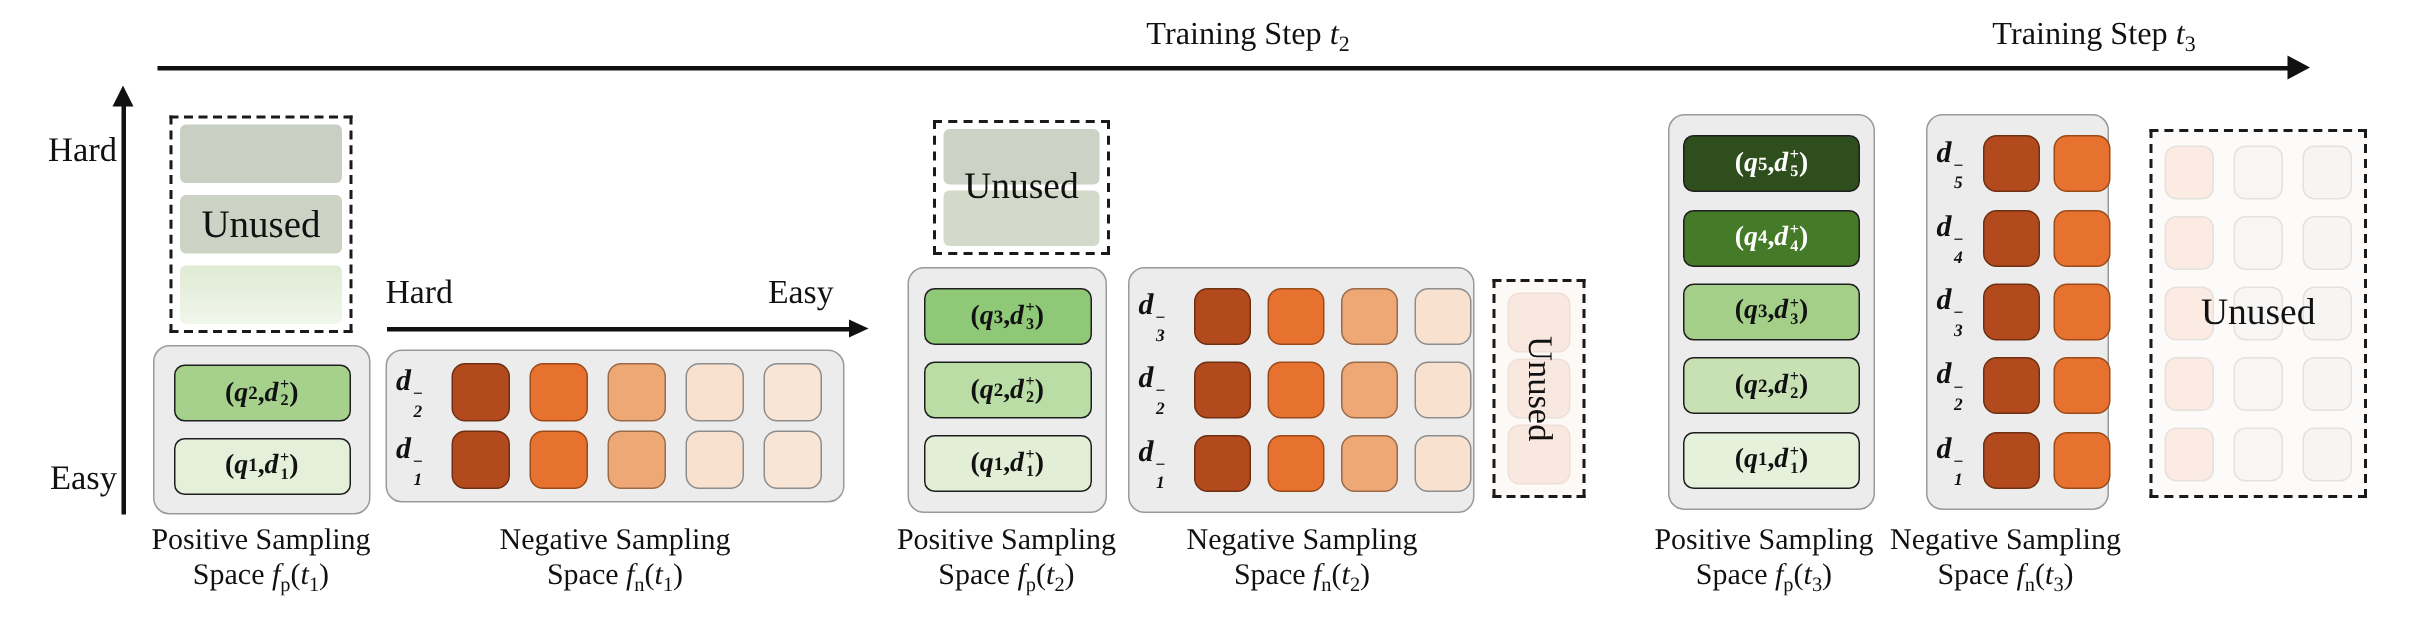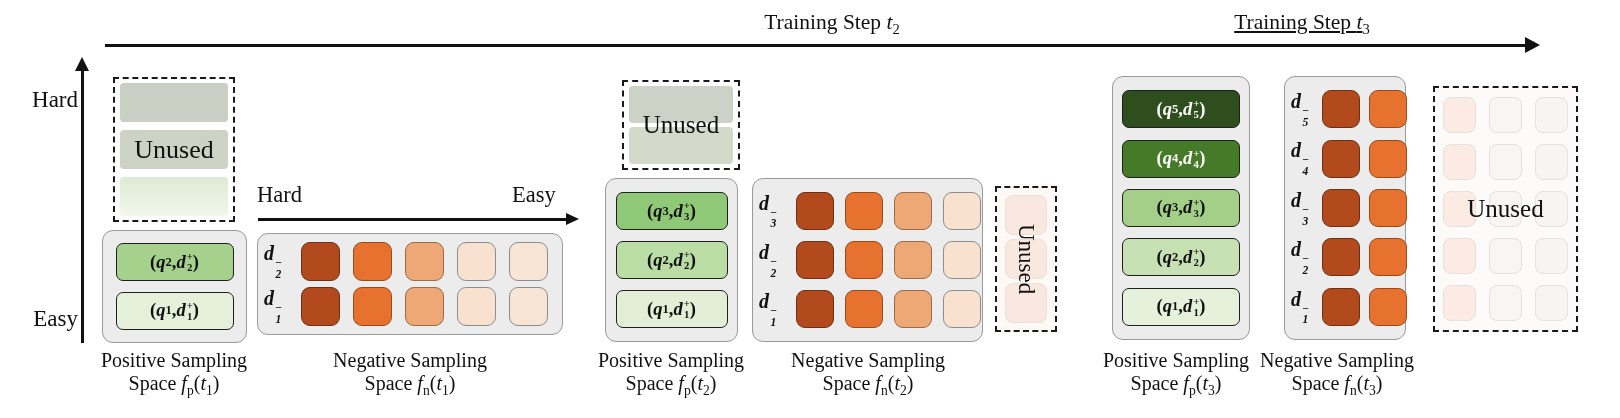--- a/index.html
+++ b/index.html
@@ -11,21 +11,21 @@
   i{font-style:italic;}
   sub{font-size:0.68em;}
   
   .ss{display:inline-flex;flex-direction:column;align-items:center;font-size:0.58em;line-height:1.02;vertical-align:-0.52em;margin-left:1px;font-weight:inherit;}
   .ss span{display:block;}
 
   
   .tl-line{left:105px;top:44px;width:1422px;height:2.5px;background:#111;}
   .tl-head{left:1525px;top:37px;width:0;height:0;border-left:15px solid #111;border-top:8px solid transparent;border-bottom:8px solid transparent;}
   .tl-title{top:10px;transform:translateX(-50%);font-size:21.5px;white-space:nowrap;}
-  #title-1{left:320px;} #title-2{left:832px;text-align:center;} #title-3{left:1302px;text-decoration:underline;}
+  #title-1{left:320px;} #title-2{left:832px;text-align:center;} #title-3{left:1396px;}
 
   
   .vaxis-line{left:81px;top:70px;width:2.5px;height:273px;background:#111;}
   .vaxis-head{left:75px;top:57px;width:0;height:0;border-bottom:14px solid #111;border-left:7px solid transparent;border-right:7px solid transparent;}
   .vaxis-hard{left:22px;top:87px;width:56px;text-align:right;font-size:23px;}
   .vaxis-easy{left:22px;top:306px;width:56px;text-align:right;font-size:23px;}
 
   
   .haxis-line{left:258px;top:218px;width:310px;height:2.5px;background:#111;}
   .haxis-head{left:566px;top:213px;width:0;height:0;border-left:13px solid #111;border-top:6px solid transparent;border-bottom:6px solid transparent;}

